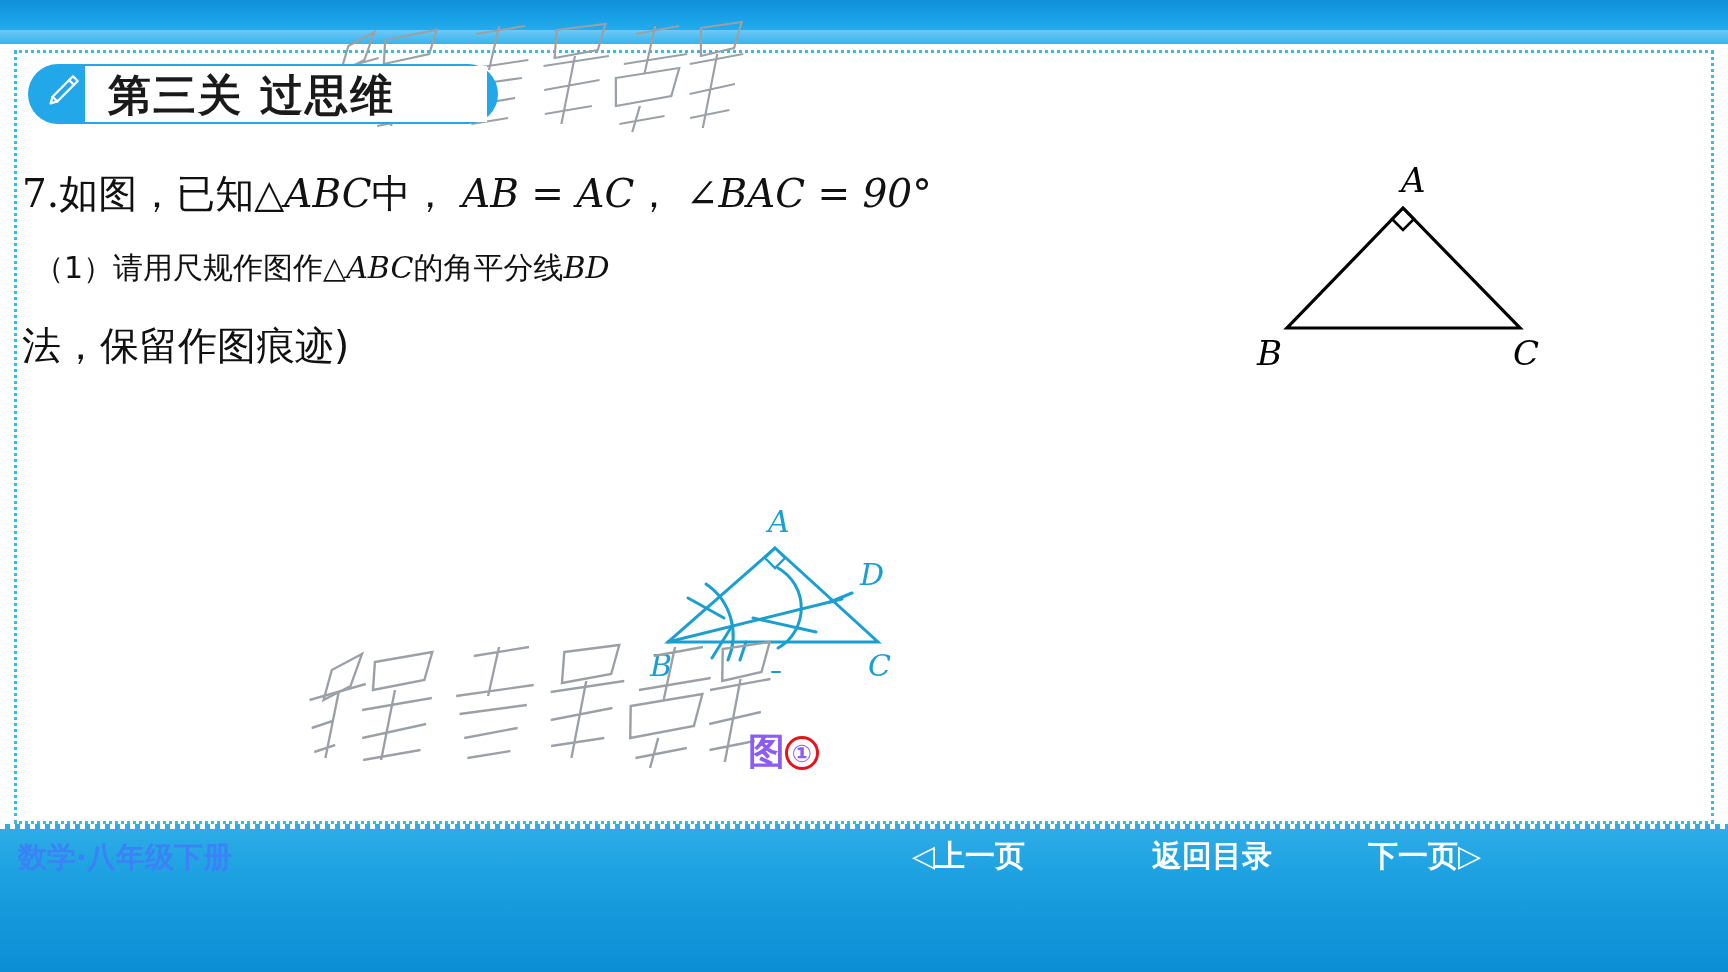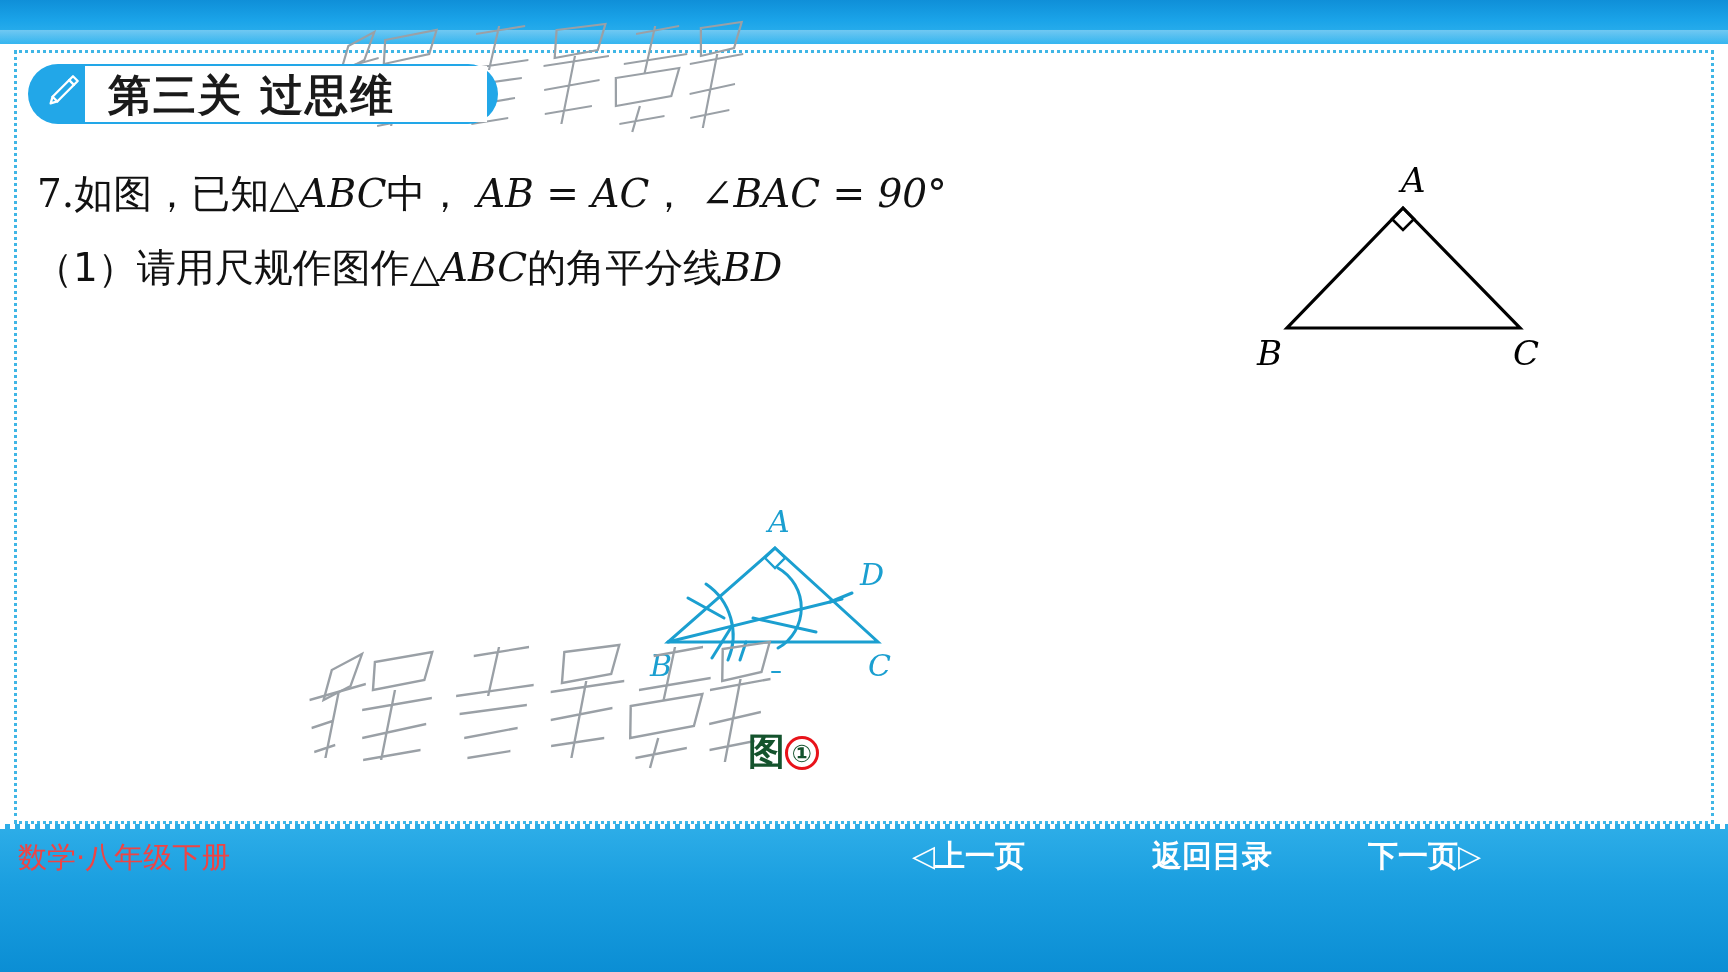--- a/index.html
+++ b/index.html
@@ -42,61 +42,61 @@
     letter-spacing:2px;white-space:nowrap;
     font-family:"DejaVu Sans","Liberation Sans",sans-serif;
   }
   .pencil-icon{position:absolute;left:44px;top:72px;width:38px;height:38px;}
 
   
   .txt{position:absolute;color:#111;white-space:nowrap;font-family:"DejaVu Sans","Liberation Sans",sans-serif;}
   .mathit{font-family:"DejaVu Serif","Liberation Serif",serif;font-style:italic;}
   .mathup{font-family:"DejaVu Serif","Liberation Serif",serif;font-style:normal;}
 
-  .line1{left:37px;top:170px;font-size:39px;line-height:48px;}
-  .line2{left:34px;top:244px;font-size:39px;line-height:48px;}
+  .line1{left:22px;top:170px;font-size:39px;line-height:48px;}
+  .line2{left:34px;top:244px;font-size:30px;line-height:48px;}
   .line3{left:22px;top:322px;font-size:39px;line-height:48px;}
   .line4{left:22px;top:408px;font-size:38px;line-height:48px;color:#e8131a;font-weight:700;}
   .line4 .bd{font-family:"DejaVu Serif","Liberation Serif",serif;font-style:normal;font-weight:700;}
 
   .circled{
     display:inline-block;width:32px;height:32px;line-height:29px;
     border:3px solid #e8131a;border-radius:50%;text-align:center;
     font-size:22px;font-weight:700;vertical-align:2px;box-sizing:border-box;
   }
 
   
   .fig-top{position:absolute;left:1215px;top:150px;width:380px;height:240px;}
   .fig-mid{position:absolute;left:620px;top:490px;width:360px;height:220px;}
 
   
   .fig-cap{
     position:absolute;left:748px;top:727px;
-    font-size:37px;font-weight:700;color:#14532d;white-space:nowrap;
+    font-size:37px;font-weight:700;color:#8b5cf6;white-space:nowrap;
     font-family:"DejaVu Sans","Liberation Sans",sans-serif;
   }
   .fig-cap .circled{width:34px;height:34px;line-height:31px;font-size:24px;}
 
   
   .wm{position:absolute;pointer-events:none;}
   .wm1{left:318px;top:20px;}
   .wm2{left:300px;top:640px;}
 
   
   .footer{
     position:absolute;left:0;top:824px;width:1728px;height:148px;
     background:linear-gradient(to bottom,#2eaee8 0%,#1b9fe0 40%,#0b8ed4 100%);
   }
   .footer-dots{
     position:absolute;left:0;top:824px;width:1728px;height:5px;
     background:repeating-linear-gradient(to right,#ffffff 0,#ffffff 5px,transparent 5px,transparent 10px);
   }
   .footer-brand{
     position:absolute;left:18px;top:838px;
-    font-size:29px;font-weight:400;color:#ef4444;white-space:nowrap;
+    font-size:29px;font-weight:700;color:#3b82f6;white-space:nowrap;
     font-family:"DejaVu Sans","Liberation Sans",sans-serif;
   }
   .navbtn{
     position:absolute;top:836px;
     font-size:30px;font-weight:700;color:#ffffff;white-space:nowrap;
     font-family:"DejaVu Sans","Liberation Sans",sans-serif;cursor:pointer;
   }
   .nav-prev{left:900px;margin-left:12px;}
   .nav-toc{left:1152px;text-align:center;}
   .nav-next{left:1368px;}
@@ -143,20 +143,21 @@
   <div class="pill-title">第三关  过思维</div>
 
   <div class="txt line1">
     <span class="mathup">7.</span><span>如图，已知</span><span class="mathit">△ABC</span><span>中，</span>&nbsp;<span class="mathit">AB = AC</span><span>，</span>&nbsp;<span class="mathit">∠BAC = 90°</span>
   </div>
 
   <div class="txt line2">
     <span>（1）请用尺规作图作</span><span class="mathit">△ABC</span><span>的角平分线</span><span class="mathit">BD</span>
   </div>
 
+  <div class="txt line3">法，保留作图痕迹)</div>
 
 
   <div class="fig-top">
     <svg width="380" height="240" viewBox="0 0 380 240">
       <g fill="none" stroke="#000000" stroke-width="3.2" stroke-linejoin="miter">
 
         <path d="M188 58 L72 178 L305 178 Z"></path>
 
         <path d="M177 69 L188 80 L199 69 L188 58 Z" stroke-width="2.6"></path>
       </g>

